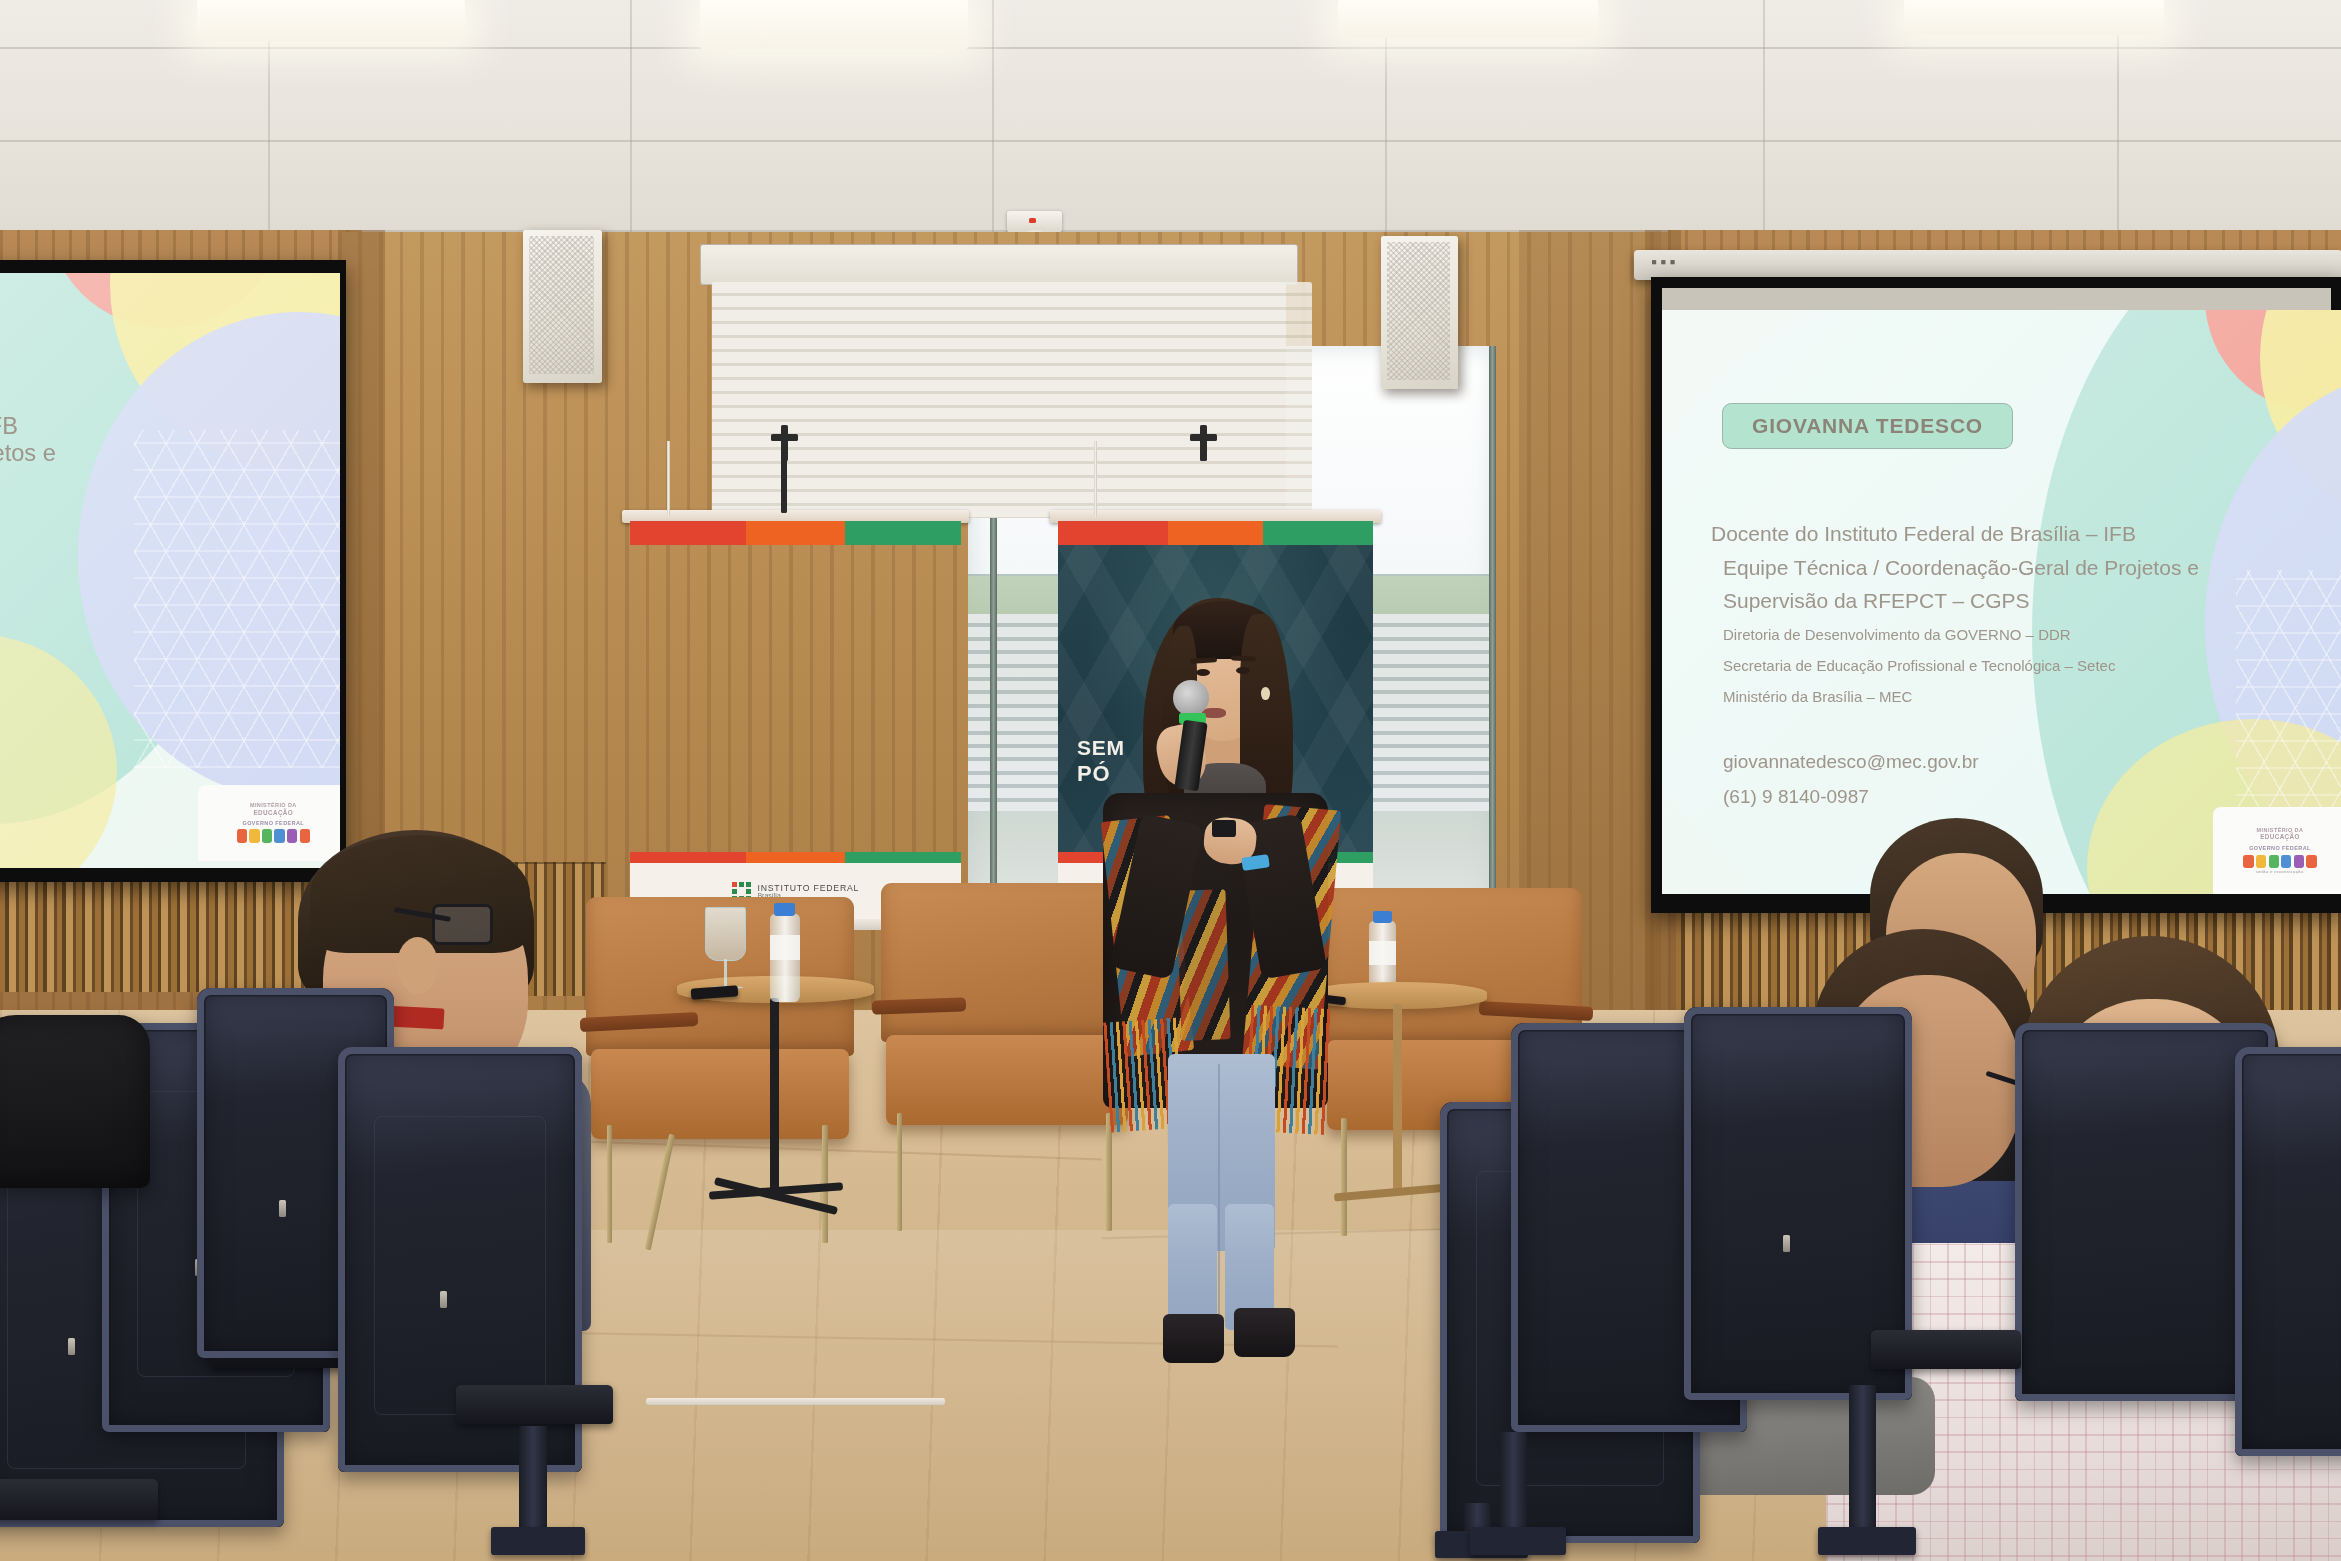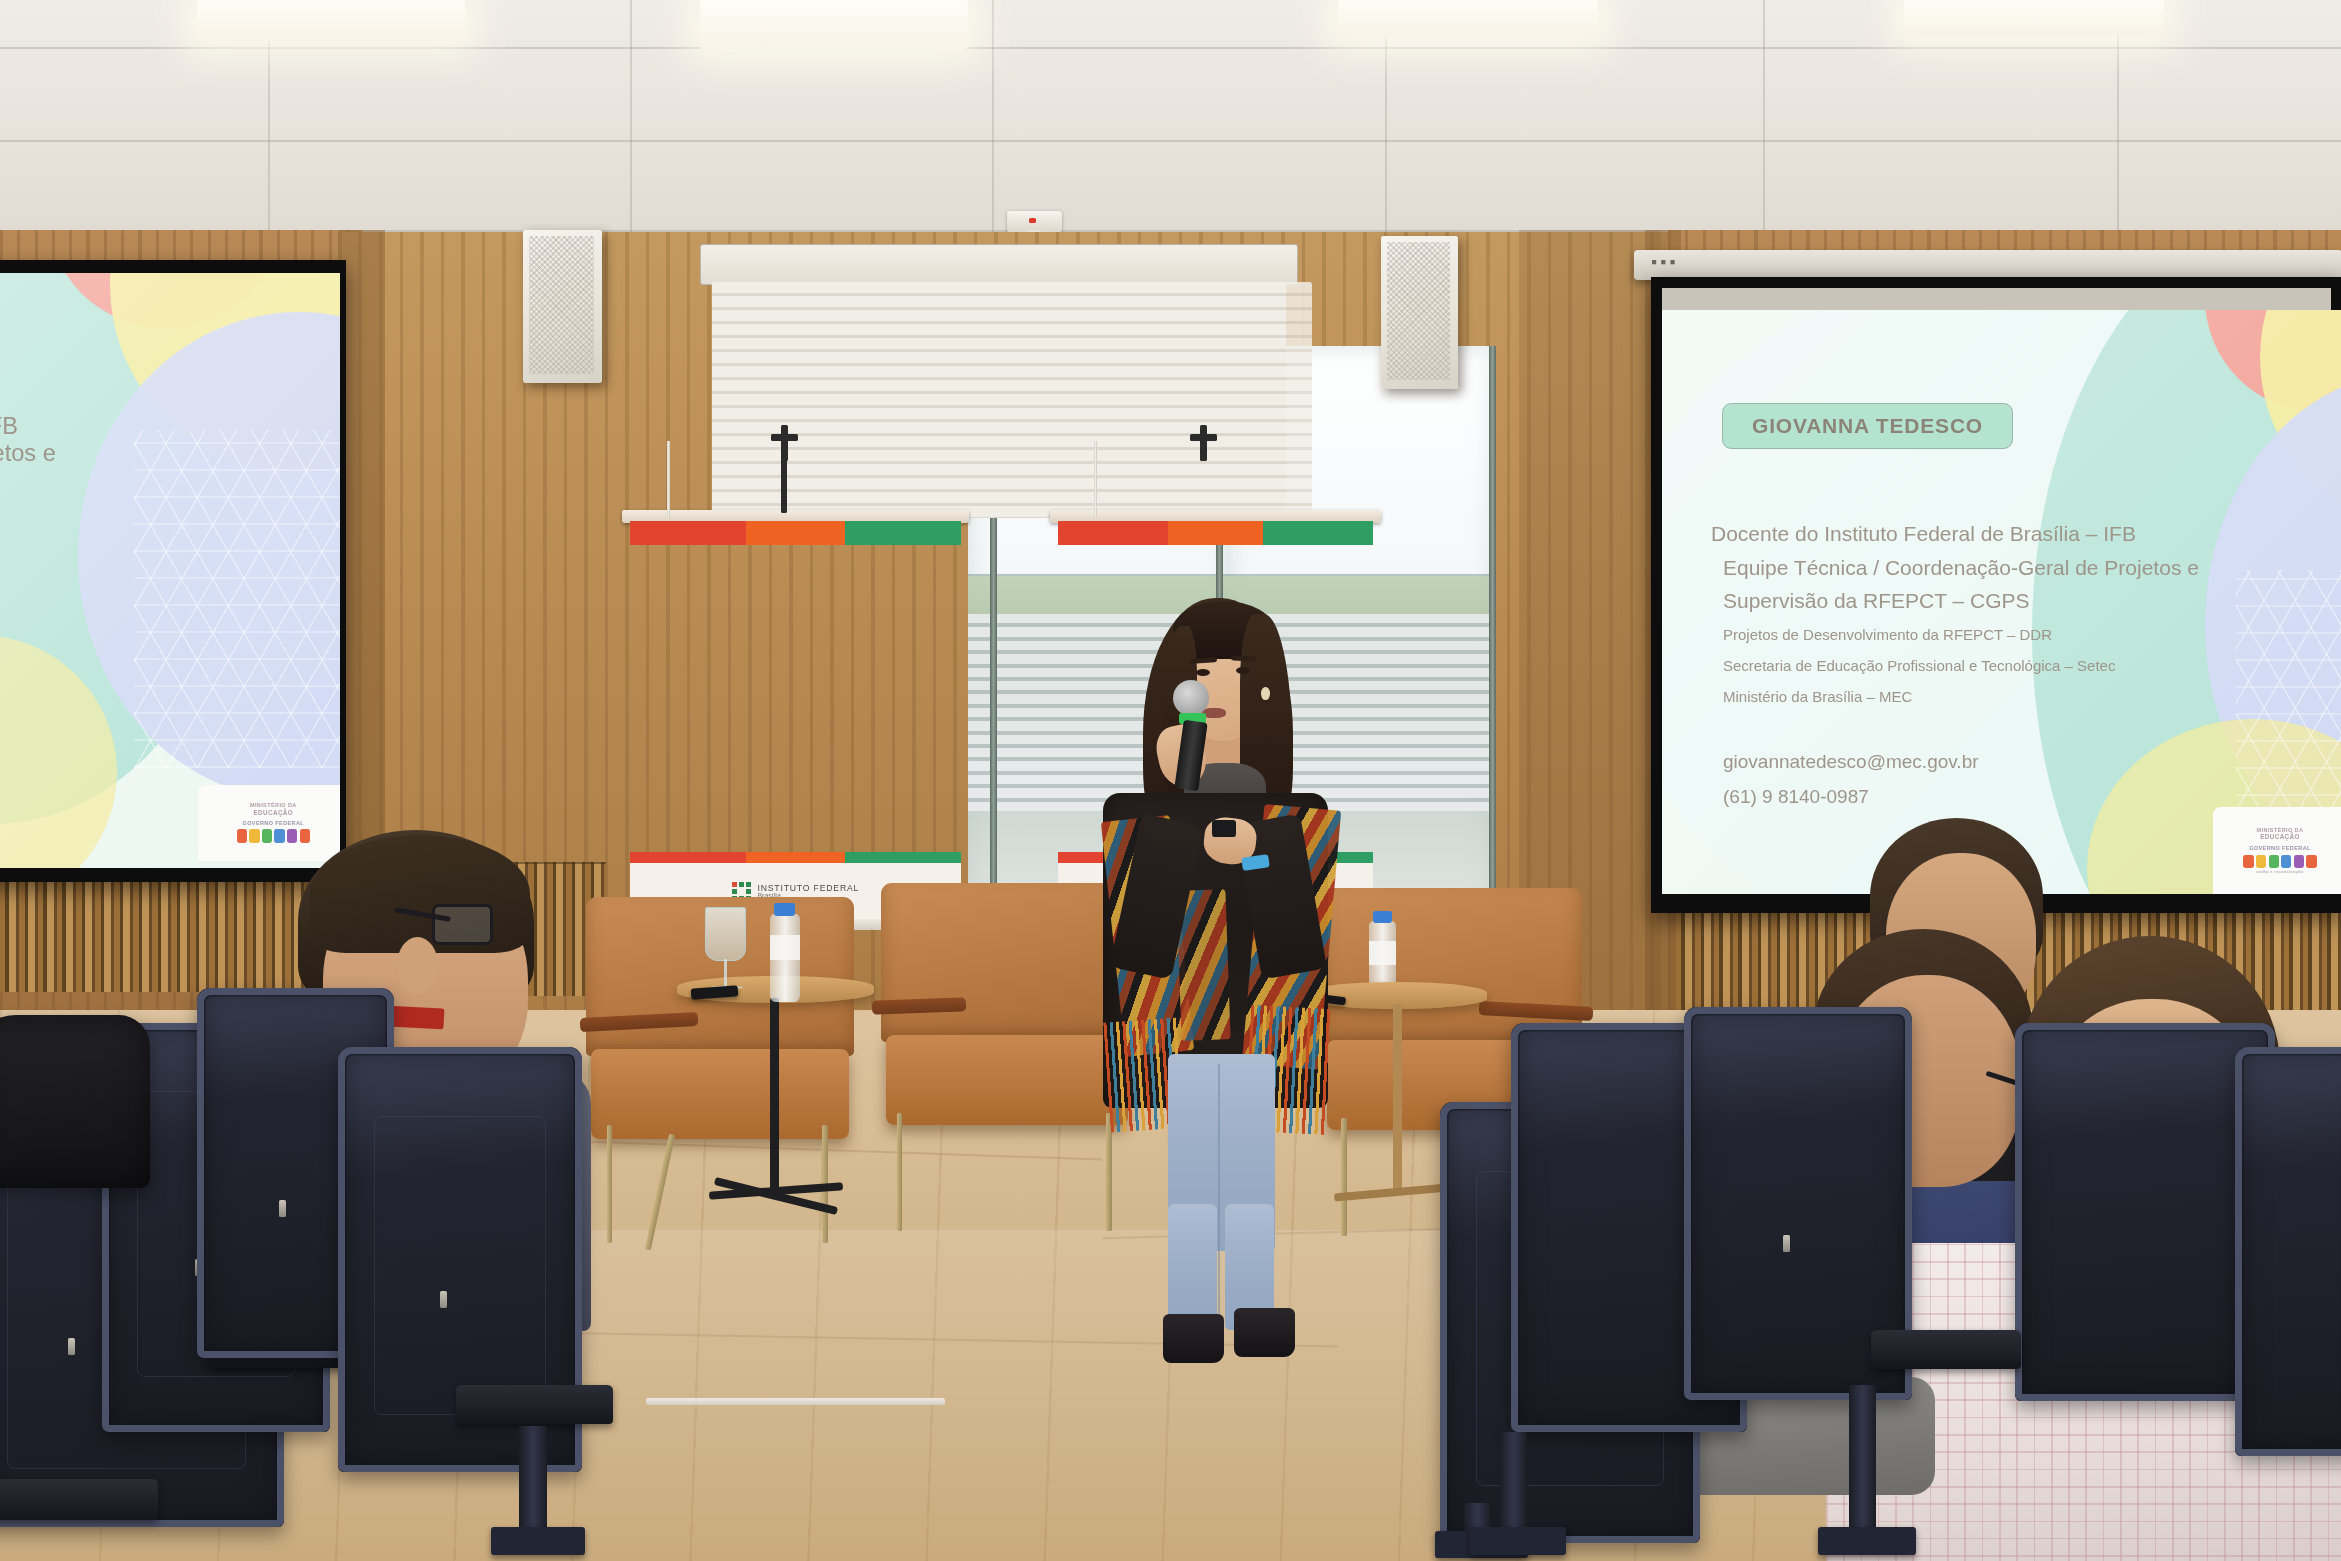--- a/index.html
+++ b/index.html
@@ -609,21 +609,21 @@
       <div class="slide-veil"></div>
 
       <div class="name-box" style="left:60px;top:93px;width:291px;height:46px;">
         <span style="font-size:21px;">GIOVANNA TEDESCO</span>
       </div>
 
       <div class="slide-line" style="left:49px;top:212px;font-size:21px;">Docente do Instituto Federal de Brasília – IFB</div>
       <div class="slide-line" style="left:61px;top:246px;font-size:21px;">Equipe Técnica / Coordenação-Geral de Projetos e</div>
       <div class="slide-line" style="left:61px;top:279px;font-size:21px;">Supervisão da RFEPCT – CGPS</div>
 
-      <div class="slide-line" style="left:61px;top:316px;font-size:15px;">Projetos de Desenvolvimento da RFEPCT – DDR</div>
+      <div class="slide-line" style="left:61px;top:316px;font-size:15px;">Diretoria de Desenvolvimento da GOVERNO – DDR</div>
       <div class="slide-line" style="left:61px;top:347px;font-size:15px;">Secretaria de Educação Profissional e Tecnológica – Setec</div>
       <div class="slide-line" style="left:61px;top:378px;font-size:15px;">Ministério da Brasília – MEC</div>
 
       <div class="slide-line" style="left:61px;top:441px;font-size:19px;">giovannatedesco@mec.gov.br</div>
       <div class="slide-line" style="left:61px;top:476px;font-size:19px;">(61) 9 8140-0987</div>
 
       <div class="slide-mec" style="left:551px;top:497px;width:134px;height:88px;">
         <i style="font-size:5.5px;">MINISTÉRIO DA</i>
         <i style="font-size:6.3px;">EDUCAÇÃO</i>
         <i style="font-size:5.5px;margin-top:4.7px;color:#9b8fa8;">GOVERNO FEDERAL</i>
@@ -685,20 +685,25 @@
   <div class="pole-stem" style="left:781px;top:441px;height:72px;width:5.5px;"></div>
   <div class="banner-base" style="left:644px;top:919px;width:308px;height:11px;"></div>
 
   <div class="banner" style="left:1058px;top:510px;width:315px;height:409px;">
     <div class="banner-cap"></div>
     <div class="banner-stripe" style="top:11px;">
       <i style="width:35%;background:#e2442f;"></i>
       <i style="width:30%;background:#ee6321;"></i>
       <i style="width:35%;background:#2f9e63;"></i>
     </div>
+    <div class="banner-body" style="top:35px;height:307px;">
+      <div class="hexshade"></div>
+      <div class="banner-title" style="top:192px;font-size:21px;text-align:left;padding-left:19px;">SEM</div>
+      <div class="banner-title" style="top:217px;font-size:22px;text-align:left;padding-left:19px;">PÓ</div>
+    </div>
     <div class="banner-stripe" style="top:342px;height:11px;">
       <i style="width:35%;background:#e2442f;"></i>
       <i style="width:30%;background:#ee6321;"></i>
       <i style="width:35%;background:#2f9e63;"></i>
     </div>
     <div class="banner-foot" style="top:353px;height:57px;"></div>
   </div>
   <div class="banner-pole" style="left:1094px;top:441px;height:76px;"></div>
   <div class="pole-top" style="left:1190px;top:434px;"></div>
   <div class="pole-stem" style="left:1200px;top:425px;"></div>

